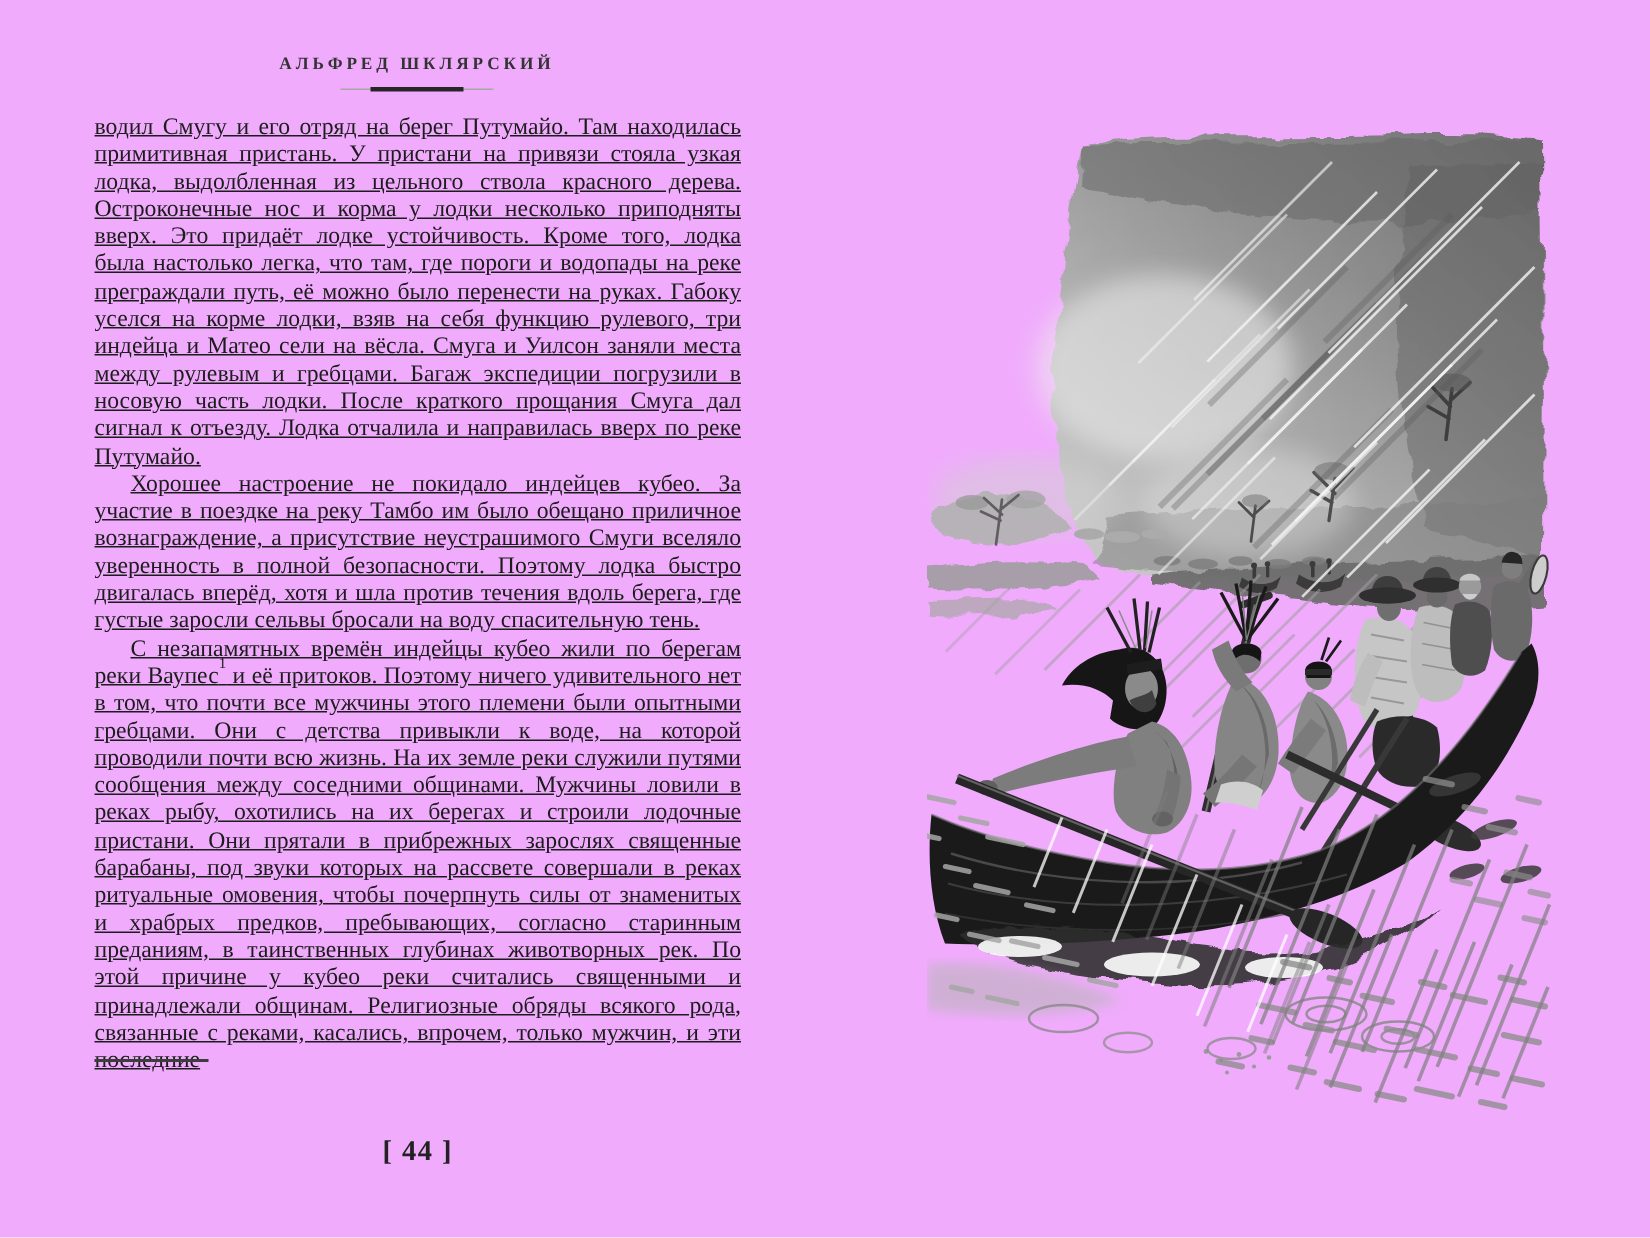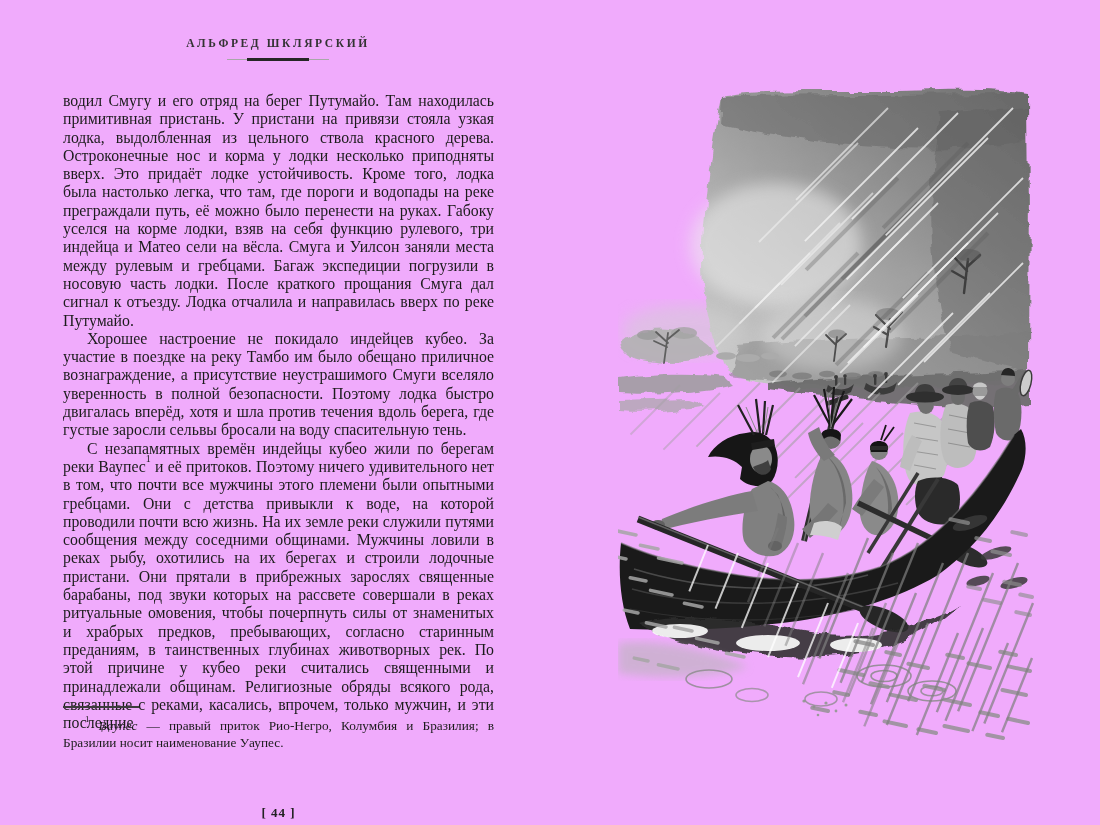--- a/index.html
+++ b/index.html
@@ -4,31 +4,31 @@
 <style>
   html,body{margin:0;padding:0;background:#ffffff;}
   .sheet{position:relative;width:1100px;height:825px;background:#f0abfc;overflow:hidden;
          font-family:"Liberation Serif", serif;color:#1c1c1c;}
   
   .running-head{position:absolute;left:63px;top:37px;width:430px;text-align:center;
     font-size:11.5px;font-weight:bold;letter-spacing:2.6px;color:#333;}
   .head-rule{position:absolute;left:227px;top:58px;width:102px;height:3px;}
   .head-rule .thin{position:absolute;left:0;top:1px;width:100%;height:1px;background:#a8a8a8;}
   .head-rule .thick{position:absolute;left:20px;top:0;width:62px;height:3px;background:#262626;}
-  .body-text{position:absolute;left:63px;top:92px;width:431px;
-    font-size:15.8px;line-height:18.3px;text-align:justify;}
+  .body-text{position:absolute;left:63px;top:76px;width:431px;
+    font-size:15.8px;line-height:18.3px;text-align:justify;text-decoration:underline;}
   .para{margin:0;text-indent:24px;}
   .para.first{text-indent:0;}
   sup.fnref{font-size:10px;line-height:0;position:relative;top:-4px;}
   .footnote{position:absolute;left:63px;top:706px;width:431px;font-size:13.3px;line-height:16.5px;text-align:justify;}
   .fn-rule{width:76px;height:0;border-top:2px solid #3d3d3d;margin:0 0 6px 0;}
   .fn-text{margin:0;text-indent:22px;}
   .fn-text sup{font-size:9px;position:relative;top:-3px;}
   .folio{position:absolute;left:63px;top:757px;width:431px;text-align:center;
-    font-size:13px;font-weight:600;letter-spacing:1px;color:#222;margin-top:48px;}
+    font-size:19px;font-weight:600;letter-spacing:1px;color:#222;}
   
   .illustration{position:absolute;left:618px;top:83px;width:416px;height:660px;}
 </style>
 </head>
 <body>
 
 <div class="sheet">
 
   <div>
     <div class="running-head">АЛЬФРЕД ШКЛЯРСКИЙ</div>
@@ -38,21 +38,20 @@
     </div>
 
     <div class="body-text">
       <p class="para first">водил Смугу и его отряд на берег Путумайо. Там находилась примитивная пристань. У пристани на привязи стояла узкая лодка, выдолбленная из цельного ствола красного дерева. Остроконечные нос и корма у лодки несколько приподняты вверх. Это придаёт лодке устойчивость. Кроме того, лодка была настолько легка, что там, где пороги и водопады на реке преграждали путь, её можно было перенести на руках. Габоку уселся на корме лодки, взяв на себя функцию рулевого, три индейца и Матео сели на вёсла. Смуга и Уилсон заняли места между рулевым и гребцами. Багаж экспедиции погрузили в носовую часть лодки. После краткого прощания Смуга дал сигнал к отъезду. Лодка отчалила и направилась вверх по реке Путумайо.</p>
       <p class="para">Хорошее настроение не покидало индейцев кубео. За участие в поездке на реку Тамбо им было обещано приличное вознаграждение, а присутствие неустрашимого Смуги вселяло уверенность в полной безопасности. Поэтому лодка быстро двигалась вперёд, хотя и шла против течения вдоль берега, где густые заросли сельвы бросали на воду спасительную тень.</p>
       <p class="para"><span>С незапамятных времён индейцы кубео жили по берегам реки Ваупес</span><sup class="fnref">1</sup><span> и её притоков. Поэтому ничего удивительного нет в том, что почти все мужчины этого племени были опытными гребцами. Они с детства привыкли к воде, на которой проводили почти всю жизнь. На их земле реки служили путями сообщения между соседними общинами. Мужчины ловили в реках рыбу, охотились на их берегах и строили лодочные пристани. Они прятали в прибрежных зарослях священные барабаны, под звуки которых на рассвете совершали в реках ритуальные омовения, чтобы почерпнуть силы от знаменитых и храбрых предков, пребывающих, согласно старинным преданиям, в таинственных глубинах животворных рек. По этой причине у кубео реки считались священными и принадлежали общинам. Религиозные обряды всякого рода, связанные с реками, касались, впрочем, только мужчин, и эти последние</span></p>
     </div>
 
     <div class="footnote">
       <div class="fn-rule"></div>
-      <p class="fn-text"><sup>1</sup> <i>Ваупес</i> <span>— правый приток Рио-Негро, Колумбия и Бразилия; в Бразилии носит наименование Уаупес.</span></p>
     </div>
 
     <div class="folio">[ 44 ]</div>
   </div>
 
   <div>
   <svg id="illu" class="illustration" viewBox="0 0 416 660" role="img" aria-label="Чёрно-белая иллюстрация: долблёная лодка с индейцами кубео и путешественниками в шляпах плывёт по реке под проливным тропическим дождём">
     <defs>
       <linearGradient id="skyGrad" x1="1" y1="0" x2="0.15" y2="0.95">
         <stop offset="0" stop-color="#6e6e6e"></stop>

